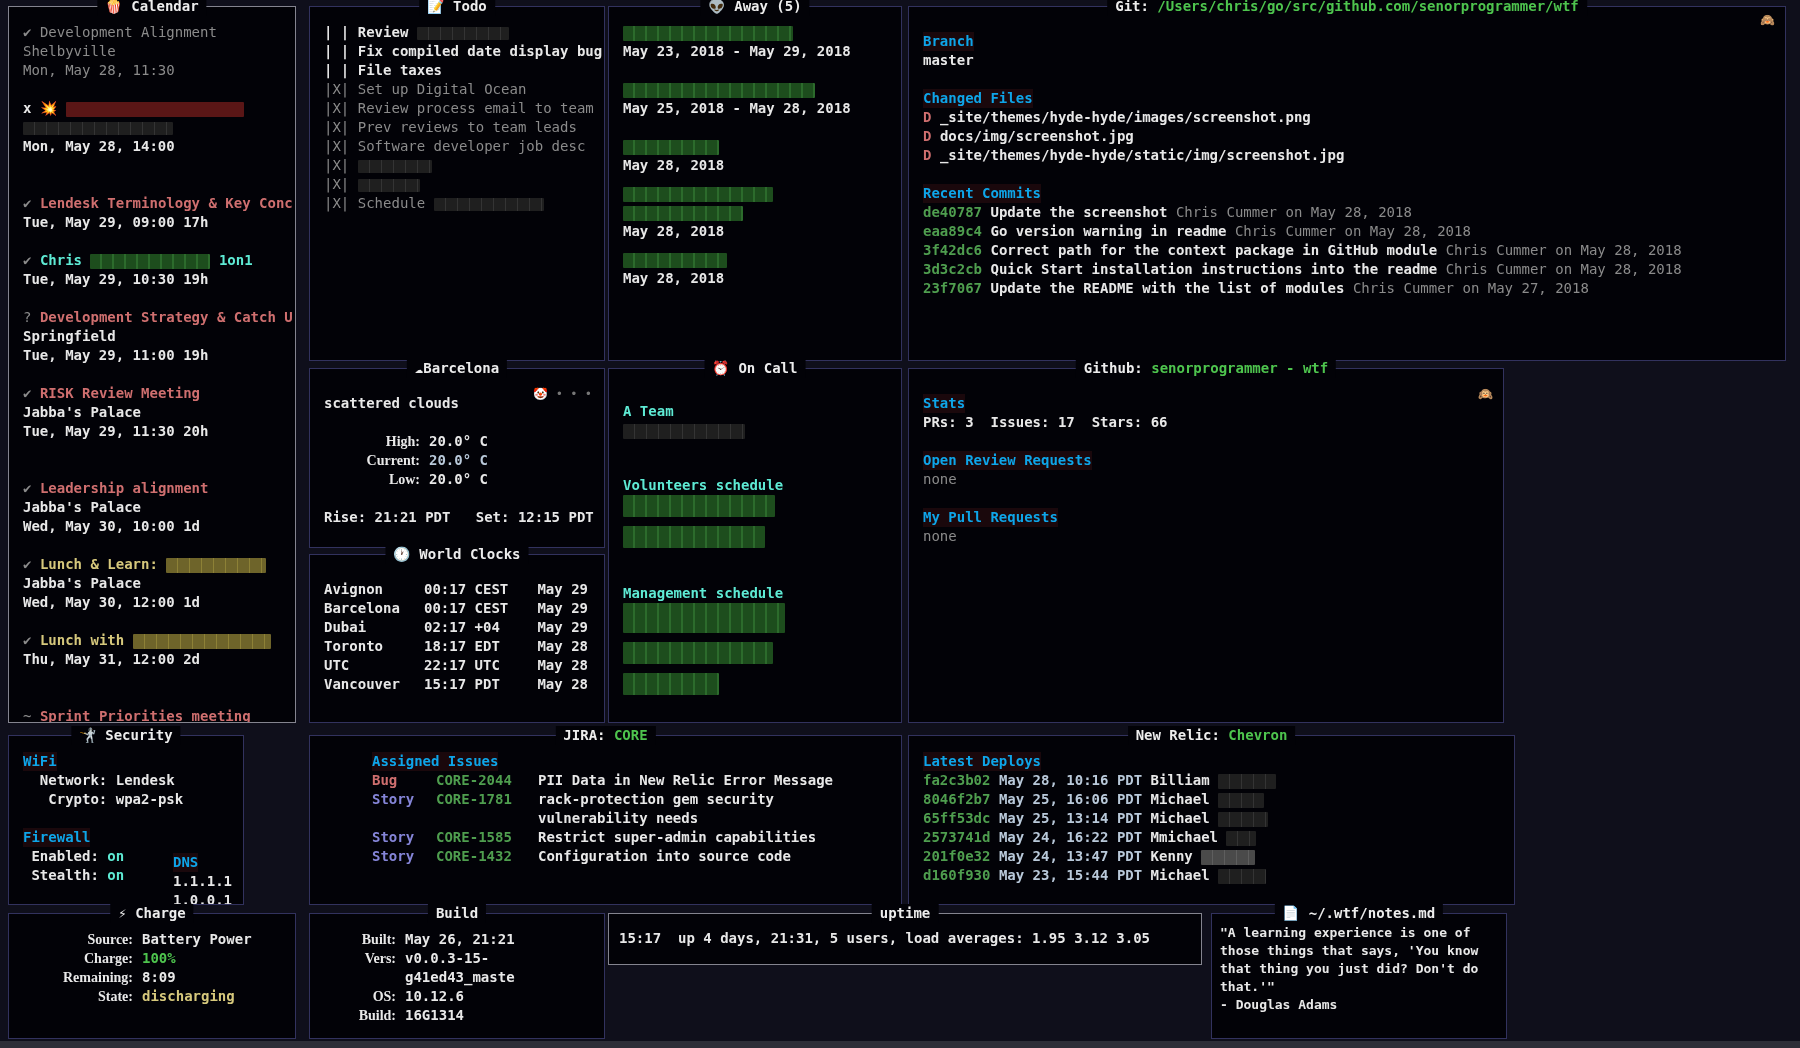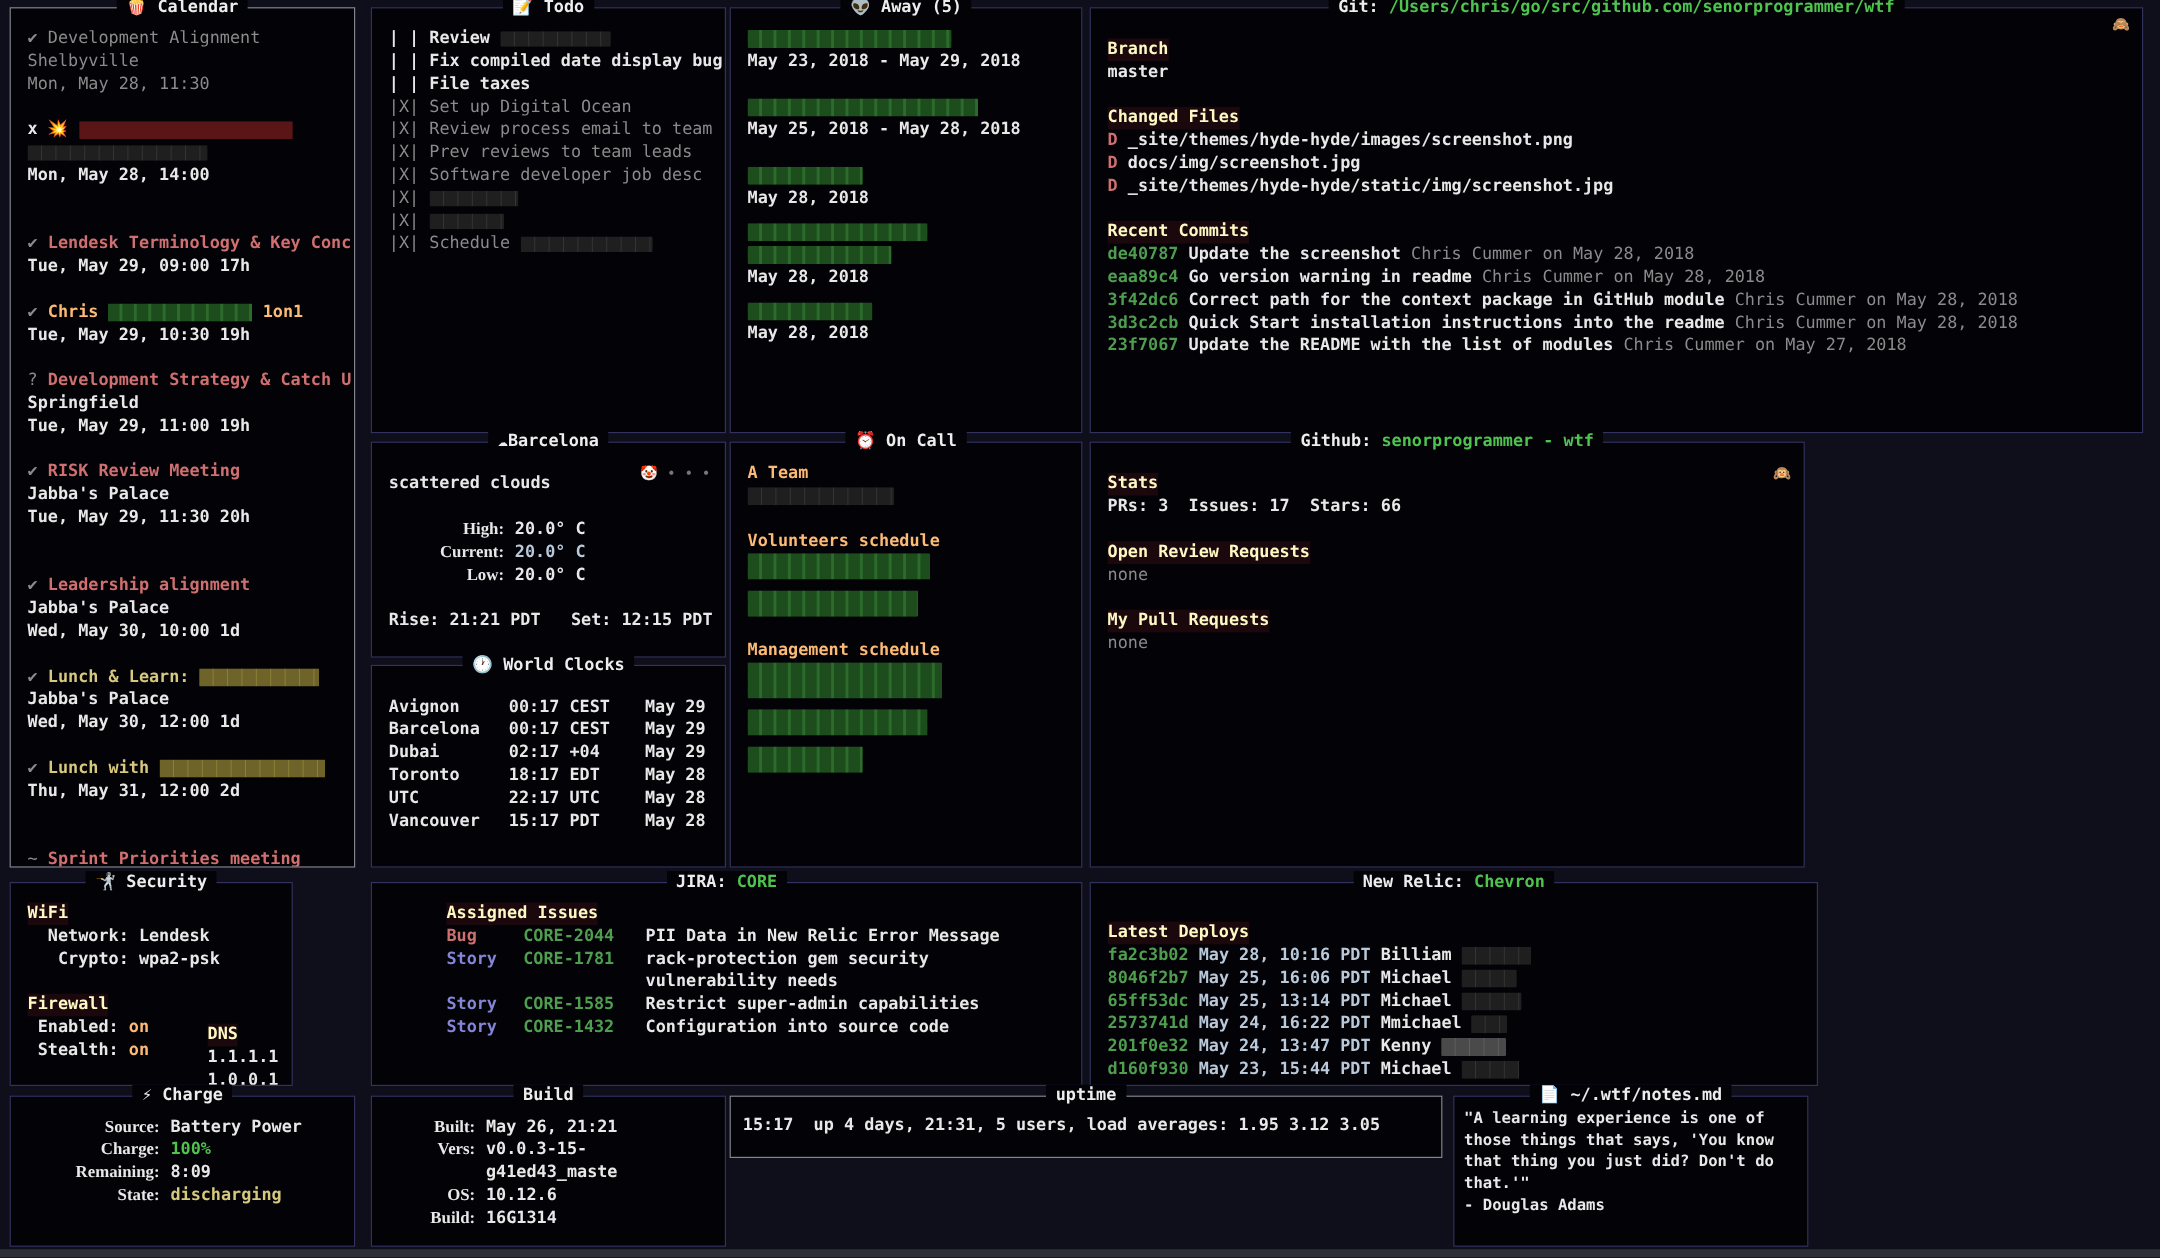--- a/index.html
+++ b/index.html
@@ -7,22 +7,22 @@
   #screen { position:relative; width:1800px; height:1048px; background:#0f0f1b; overflow:hidden; font-size:14px; line-height:19px; }
   .panel { position:absolute; background:#020207; border:1px solid #32325e; }
   .panel.focused { border-color:#84848f; }
   .panel-title { position:absolute; top:-10px; left:50%; transform:translateX(-50%); background:#020207; padding:0 8px; white-space:nowrap; font-weight:700; color:#ededed; z-index:2; }
   .panel-body { padding:16px 14px 10px 14px; overflow:hidden; height:100%; }
   .deco { position:absolute; font-size:12px; color:#777; z-index:2; }
   .row { white-space:pre; }
   .t-white { color:#e8e8e8; font-weight:700; }
   .t-gray  { color:#8b8b8b; }
   .t-red   { color:#cf6f6f; font-weight:700; }
-  .t-red-hl{ color:#fef9c3; font-weight:700; background:rgba(140,40,40,.18); }
-  .t-green { color:#fdba74; font-weight:700; }
+  .t-red-hl{ color:#0ea5e9; font-weight:700; background:rgba(140,40,40,.18); }
+  .t-green { color:#5eead4; font-weight:700;margin-top:17px; }
   .t-bgreen{ color:#4ec44e; font-weight:700; }
   .t-hash  { color:#4f9e4f; font-weight:700; }
   .t-yellow{ color:#d6c87c; font-weight:700; }
   .t-blue  { color:#8585d8; font-weight:700; }
   .t-lblue { color:#b9c9da; font-weight:700; }
   .sp { height:19px; }
   .sp-half { height:9px; }
   .redact { display:inline-block; height:15px; vertical-align:middle; border-radius:1px;
             background-size:12px 8px, 100% 100%; }
   .redact.green { background-image:repeating-linear-gradient(90deg,#1d4d1d 0 10px,#2c6b2c 10px 20px,#174017 20px 30px),repeating-linear-gradient(0deg,rgba(0,0,0,.4) 0 5px,rgba(90,160,90,.25) 5px 10px); }
@@ -294,21 +294,21 @@
           <span class="t-blue">Story</span>
           <span class="t-hash">CORE-1432</span>
           <span class="t-white">Configuration into source code</span>
         </div>
     </div>
   </div>
 
   <div class="panel" style="left:908px; top:735px; width:607px; height:170px;">
     <div class="panel-title"><span>New Relic:</span> <span class="t-bgreen">Chevron</span></div>
     <div class="panel-body">
-      <div class="row t-red-hl" style="display:inline-block;margin-top:16px;">Latest Deploys</div>
+      <div class="row t-red-hl" style="display:inline-block;">Latest Deploys</div>
       <div class="deploy-row"><span class="t-hash">fa2c3b02</span> <span class="t-lblue">May 28, 10:16 PDT</span> <span class="t-white">Billiam</span> <span class="redact dark" style="width:58px;"></span></div>
       <div class="deploy-row"><span class="t-hash">8046f2b7</span> <span class="t-lblue">May 25, 16:06 PDT</span> <span class="t-white">Michael</span> <span class="redact dark" style="width:46px;"></span></div>
       <div class="deploy-row"><span class="t-hash">65ff53dc</span> <span class="t-lblue">May 25, 13:14 PDT</span> <span class="t-white">Michael</span> <span class="redact dark" style="width:50px;"></span></div>
       <div class="deploy-row"><span class="t-hash">2573741d</span> <span class="t-lblue">May 24, 16:22 PDT</span> <span class="t-white">Mmichael</span> <span class="redact dark" style="width:30px;"></span></div>
       <div class="deploy-row"><span class="t-hash">201f0e32</span> <span class="t-lblue">May 24, 13:47 PDT</span> <span class="t-white">Kenny</span> <span class="redact gray" style="width:54px;"></span></div>
       <div class="deploy-row"><span class="t-hash">d160f930</span> <span class="t-lblue">May 23, 15:44 PDT</span> <span class="t-white">Michael</span> <span class="redact dark" style="width:48px;"></span></div>
     </div>
   </div>
 
   <div class="panel" style="left:8px; top:913px; width:288px; height:126px;">

